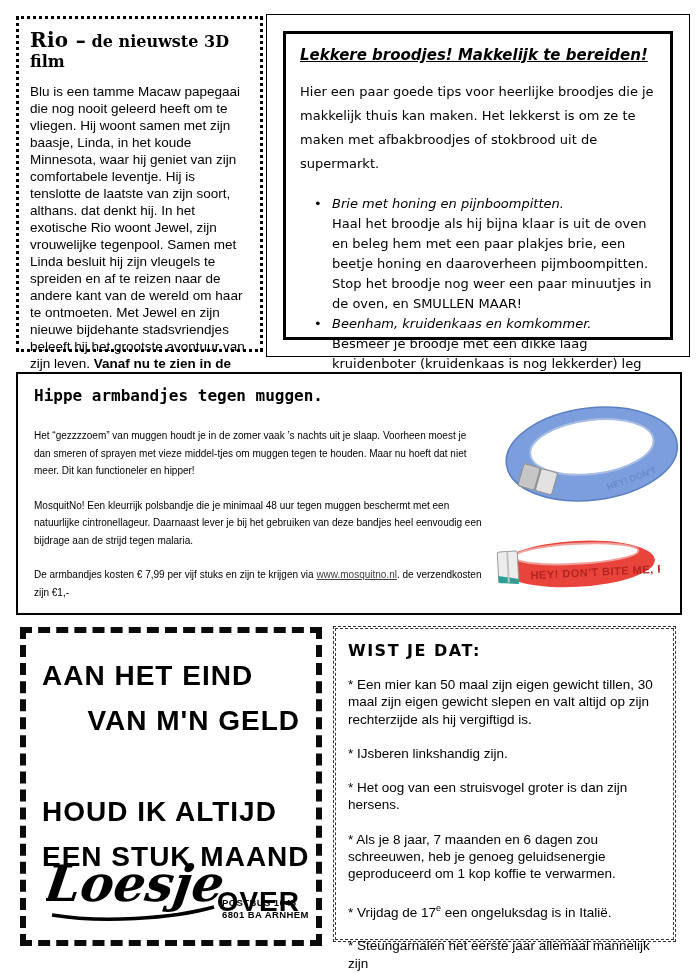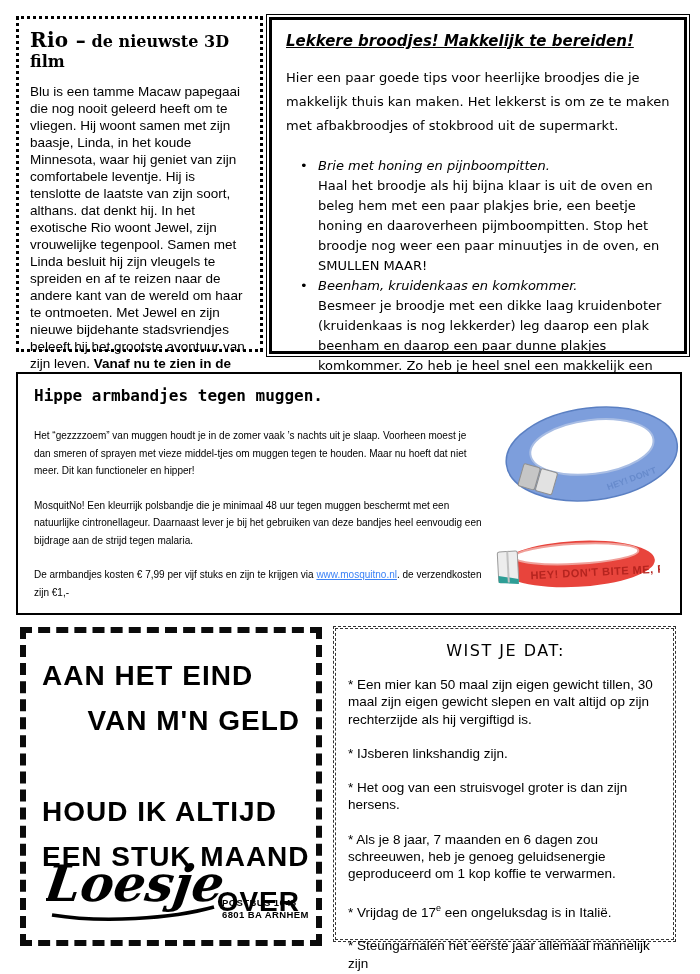--- a/index.html
+++ b/index.html
@@ -9,51 +9,51 @@
   }
   .box { position:absolute; box-sizing:border-box; background:#fff; }
 
   
   #rio-box { left:16px; top:16px; width:247px; height:336px; border:3px dotted #000; padding:6px 11px 0 11px; }
   .rio-title { font-family:"DejaVu Serif", serif; font-weight:bold; font-size:16px; margin:3px 0 12px 0; }
   .rio-title .big { font-size:20px; letter-spacing:0.3px; }
   .rio-body { font-size:13.5px; line-height:17px; margin:0; }
 
   
-  #brood-box { left:266px; top:14px; width:424px; height:343px; border:1px solid #000; padding:2px; }
+  #brood-box { left:266px; top:14px; width:424px; height:343px; border:1px solid #000; padding:16px; }
   #brood-inner { box-sizing:border-box; width:100%; height:100%; border:3px solid #000; padding:8px 14px 0 14px; font-family:"DejaVu Sans", sans-serif; }
   .brood-title { font-style:italic; font-weight:bold; font-size:15px; text-decoration:underline; margin:4px 0 16px 0; }
   .brood-text { font-size:13px; line-height:24px; margin:0 0 18px 0; }
   .brood-list { margin:0; padding:0 0 0 14px; list-style:none; }
   .brood-item { position:relative; padding-left:18px; font-size:13px; line-height:20px; }
   .bullet { position:absolute; left:0; top:0; font-size:13px; }
   .item-title { font-style:italic; }
 
   
   #armband-box { left:16px; top:372px; width:666px; height:243px; border:2px solid #000; padding:10px 16px; }
   .armband-title { font-family:"DejaVu Sans Mono", monospace; font-weight:bold; font-size:16px; margin:2px 0 22px 0; }
   .armband-text { width:450px; font-size:10px; line-height:17.5px; margin:0 0 17px 0; }
   .armband-text:last-of-type { margin-bottom:0; }
-  a.moslink { color:#3b82f6; text-decoration:underline; cursor:pointer; }
+  a.moslink { color:#404040; text-decoration:underline; cursor:pointer; }
   .band-img { position:absolute; }
   #blue-band { left:474px; top:18px; width:200px; height:130px; }
   #red-band  { left:470px; top:154px; width:172px; height:74px; }
 
   
   #loesje-box { left:20px; top:627px; width:302px; height:319px; border:6px dashed #0b0b0b; padding:14px 16px 0 16px; }
   .loesje-line { font-weight:bold; font-size:28px; line-height:33px; letter-spacing:1px; white-space:nowrap;margin-top:12px; }
   .l-right { text-align:right; }
   .loesje-gap { height:46px; }
   #loesje-sig { position:absolute; left:20px; top:206px; width:190px; height:88px; }
   .loesje-address { position:absolute; left:196px; top:264px; font-size:9.5px; font-weight:bold; line-height:12px; letter-spacing:0.4px; }
 
   
   #wist-box { left:333px; top:626px; width:343px; height:316px; border:1px dashed #333; padding:1px; }
   #wist-inner { box-sizing:border-box; width:100%; height:100%; border:1px dashed #333; padding:10px 10px 0 12px; }
-  .wist-title { font-family:"DejaVu Sans", sans-serif; font-weight:normal; font-size:16px; letter-spacing:1.5px; margin:2px 0 16px 0;text-align:center; }
+  .wist-title { font-family:"DejaVu Sans", sans-serif; font-weight:bold; font-size:16px; letter-spacing:1.5px; margin:2px 0 16px 0; }
   .wist-fact { font-size:13.5px; line-height:17.3px; margin:0 0 17px 0; }
   .wist-fact sup { font-size:9px; }
 </style>
 </head>
 <body>
 
 <div class="page">
 
   <section class="box" id="rio-box">
     <h2 class="rio-title"><span class="big">Rio –</span> <span>de nieuwste 3D film</span></h2>

